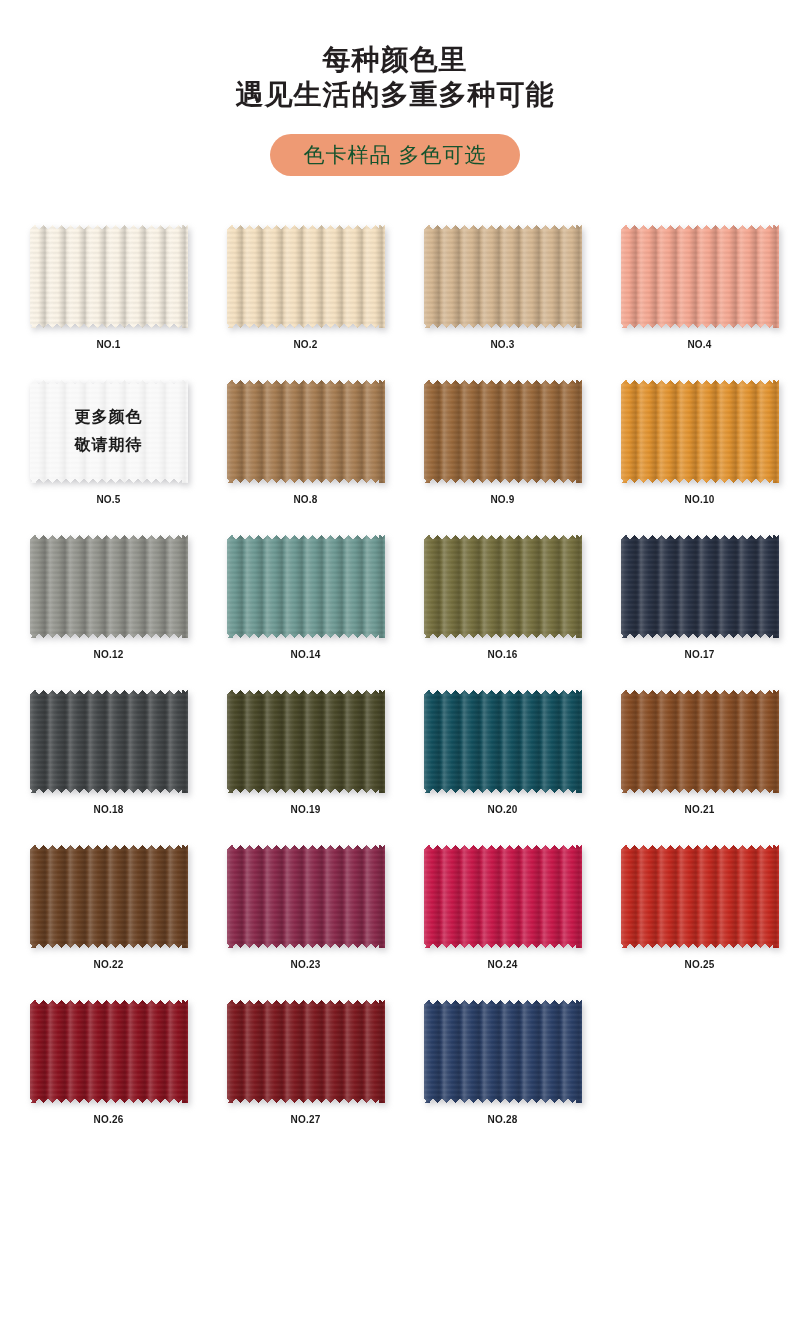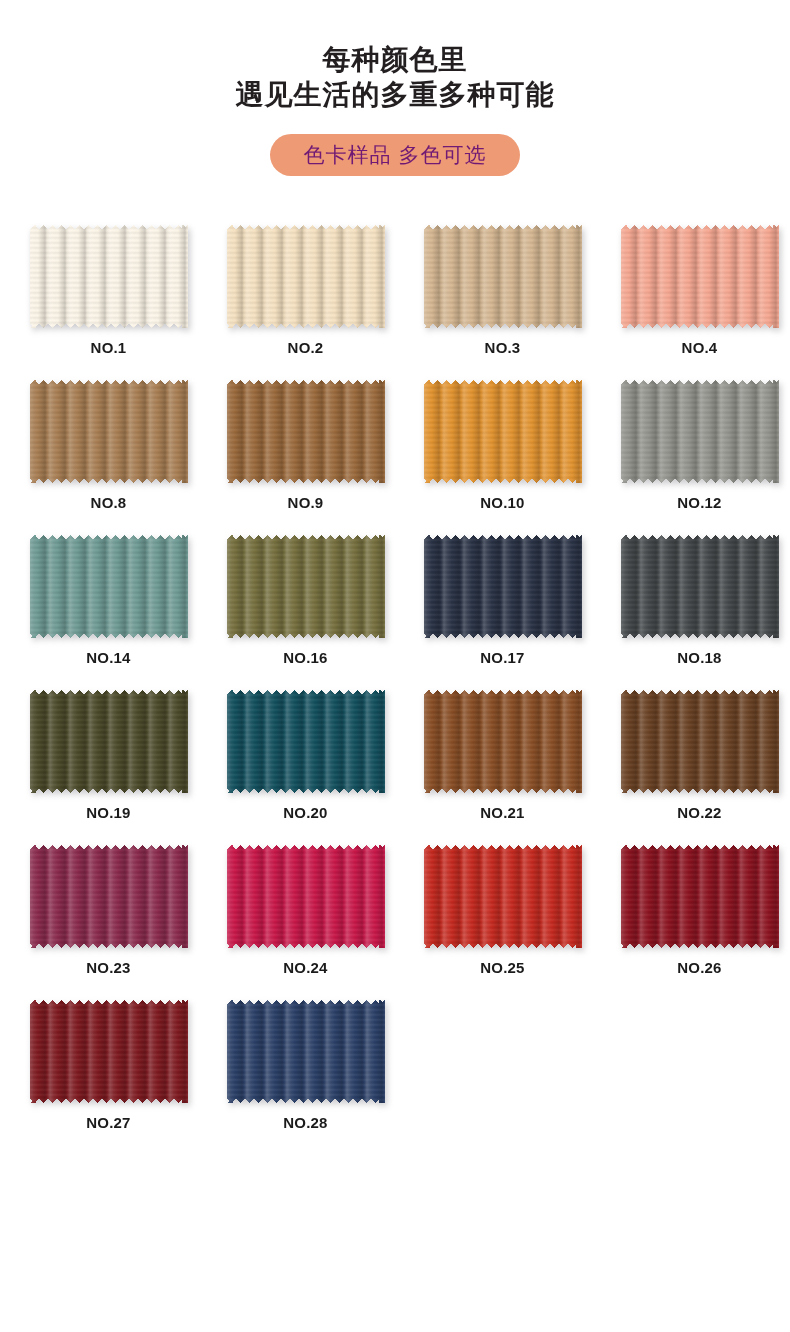--- a/index.html
+++ b/index.html
@@ -32,21 +32,21 @@
   .headline-line-2 { display: block; }
 
   .badge-wrap {
     margin-top: 22px;
     display: flex;
     justify-content: center;
   }
   .badge {
     display: inline-block;
     background: #ee9a74;
-    color: #701a75;
+    color: #14532d;
     font-size: 21px;
     font-weight: 500;
     letter-spacing: 1px;
     padding: 9px 34px 10px 34px;
     border-radius: 22px;
     line-height: 1.1;
   }
 
   
   .grid {
@@ -145,21 +145,21 @@
     gap: 7px;
     font-size: 16px;
     font-weight: 700;
     color: #1b1b1b;
     letter-spacing: 1px;
     z-index: 2;
   }
 
   .swatch-label {
     margin-top: 11px;
-    font-size: 15px;
+    font-size: 10px;
     font-weight: 600;
     color: #1b1b1b;
     letter-spacing: 0.2px;
   }
 </style>
 </head>
 <body>
 
 <div class="header">
   <div class="headline">
@@ -191,20 +191,30 @@
       <div class="swatch-label">NO.3</div>
     </div>
     <div class="cell">
       <div class="swatch-box">
         <div class="swatch" style="background: rgb(246, 168, 146);"></div>
       </div>
       <div class="swatch-label">NO.4</div>
     </div>
     <div class="cell">
       <div class="swatch-box">
+        <div class="swatch plain" style="background: rgb(250, 250, 250);"></div>
+        <div class="placeholder-text">
+          <span>更多颜色</span>
+          <span>敬请期待</span>
+        </div>
+      </div>
+      <div class="swatch-label">NO.5</div>
+    </div>
+    <div class="cell">
+      <div class="swatch-box">
         <div class="swatch" style="background: rgb(168, 126, 83);"></div>
       </div>
       <div class="swatch-label">NO.8</div>
     </div>
     <div class="cell">
       <div class="swatch-box">
         <div class="swatch" style="background: rgb(155, 106, 60);"></div>
       </div>
       <div class="swatch-label">NO.9</div>
     </div>

